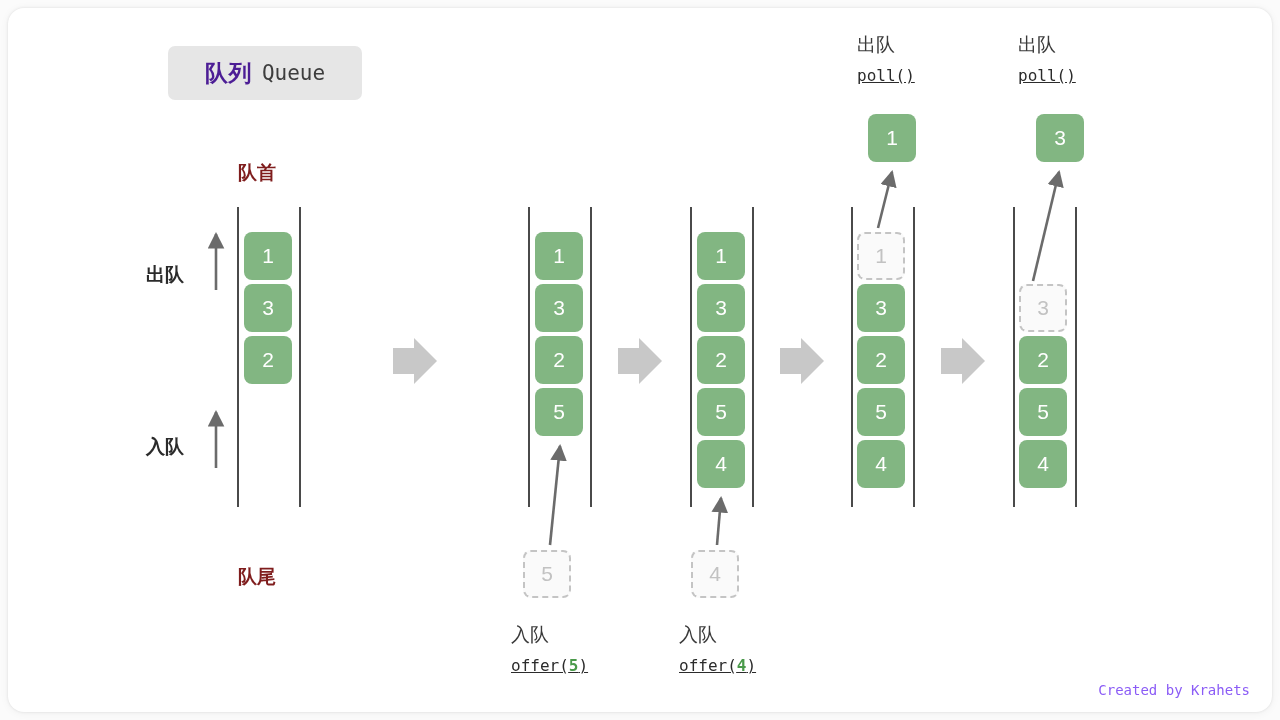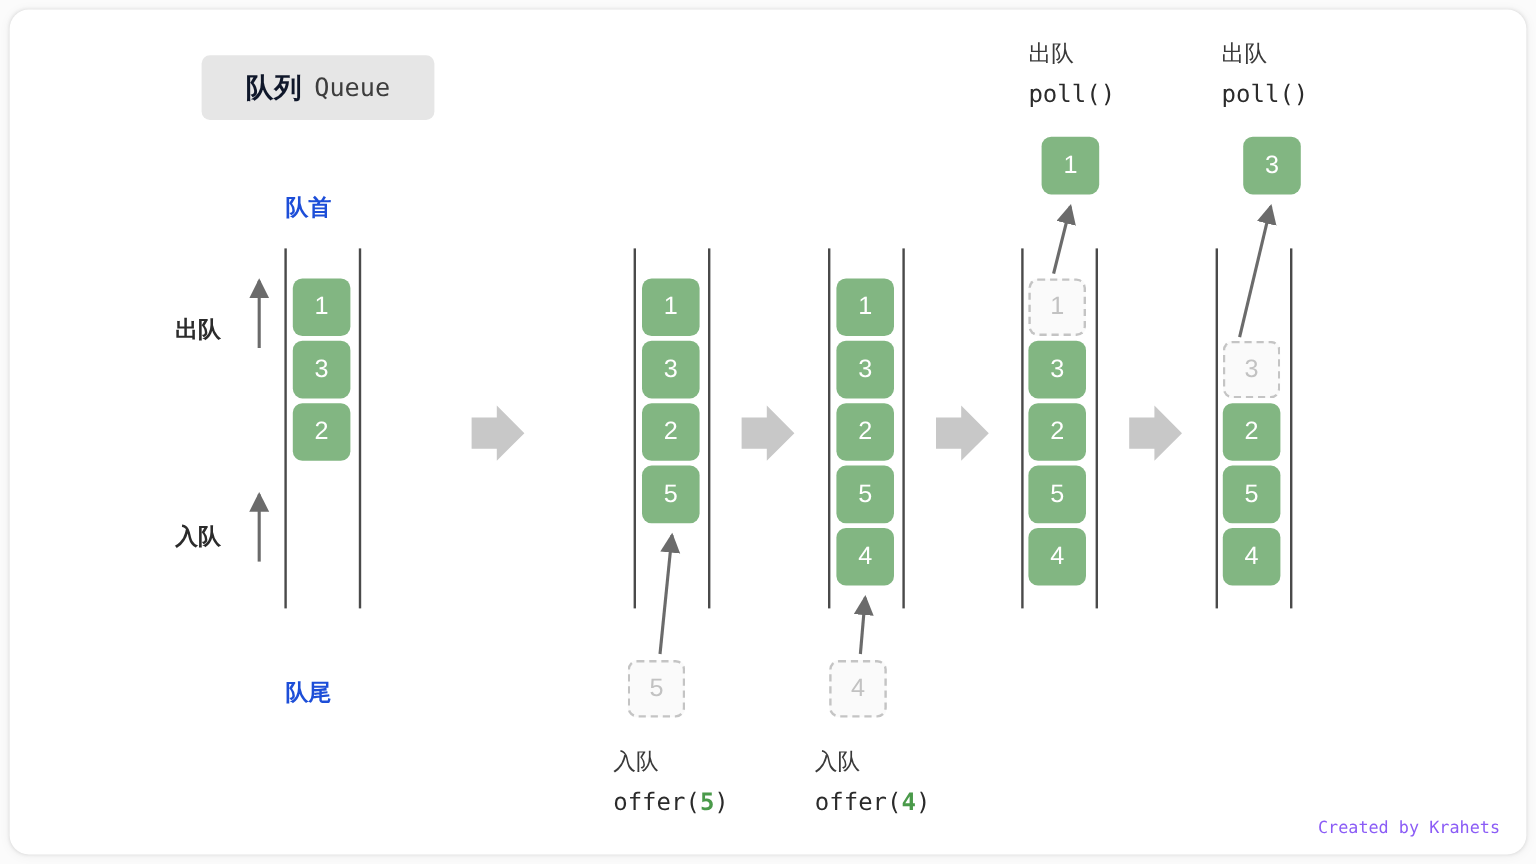--- a/index.html
+++ b/index.html
@@ -43,55 +43,56 @@
     background: #e6e6e6;
     border-radius: 7px;
     display: flex;
     align-items: center;
     justify-content: center;
     gap: 10px;
   }
   .title-cn {
     font-size: 23px;
     font-weight: bold;
-    color: #0f172a;
+    color: #4c1d95;
     letter-spacing: 0.5px;
   }
   .title-en {
     font-family: "DejaVu Sans Mono", monospace;
     font-size: 21px;
     color: #3d3d3d;
   }
 
   
   .lbl {
     position: absolute;
     color: #3a3a3a;
     white-space: nowrap;
   }
   .lbl-head {
     font-size: 19px;
     font-weight: bold;
-    color: #1d4ed8;
+    color: #7f1d1d;
   }
   .lbl-side {
     font-size: 19px;
     font-weight: bold;
     color: #2b2b2b;
   }
   .op-cn {
     font-size: 19px;
     color: #3a3a3a;
     white-space: nowrap;
   }
   .op-code {
     font-family: "DejaVu Sans Mono", monospace;
-    font-size: 20px;
+    font-size: 16px;
     color: #2b2b2b;
     white-space: nowrap;
+    text-decoration: underline;
   }
   .op-code .num { color: #4a9a4a; font-weight: bold; }
 
   
   .rail {
     position: absolute;
     width: 1.6px;
     background: #4a4a4a;
   }
 

